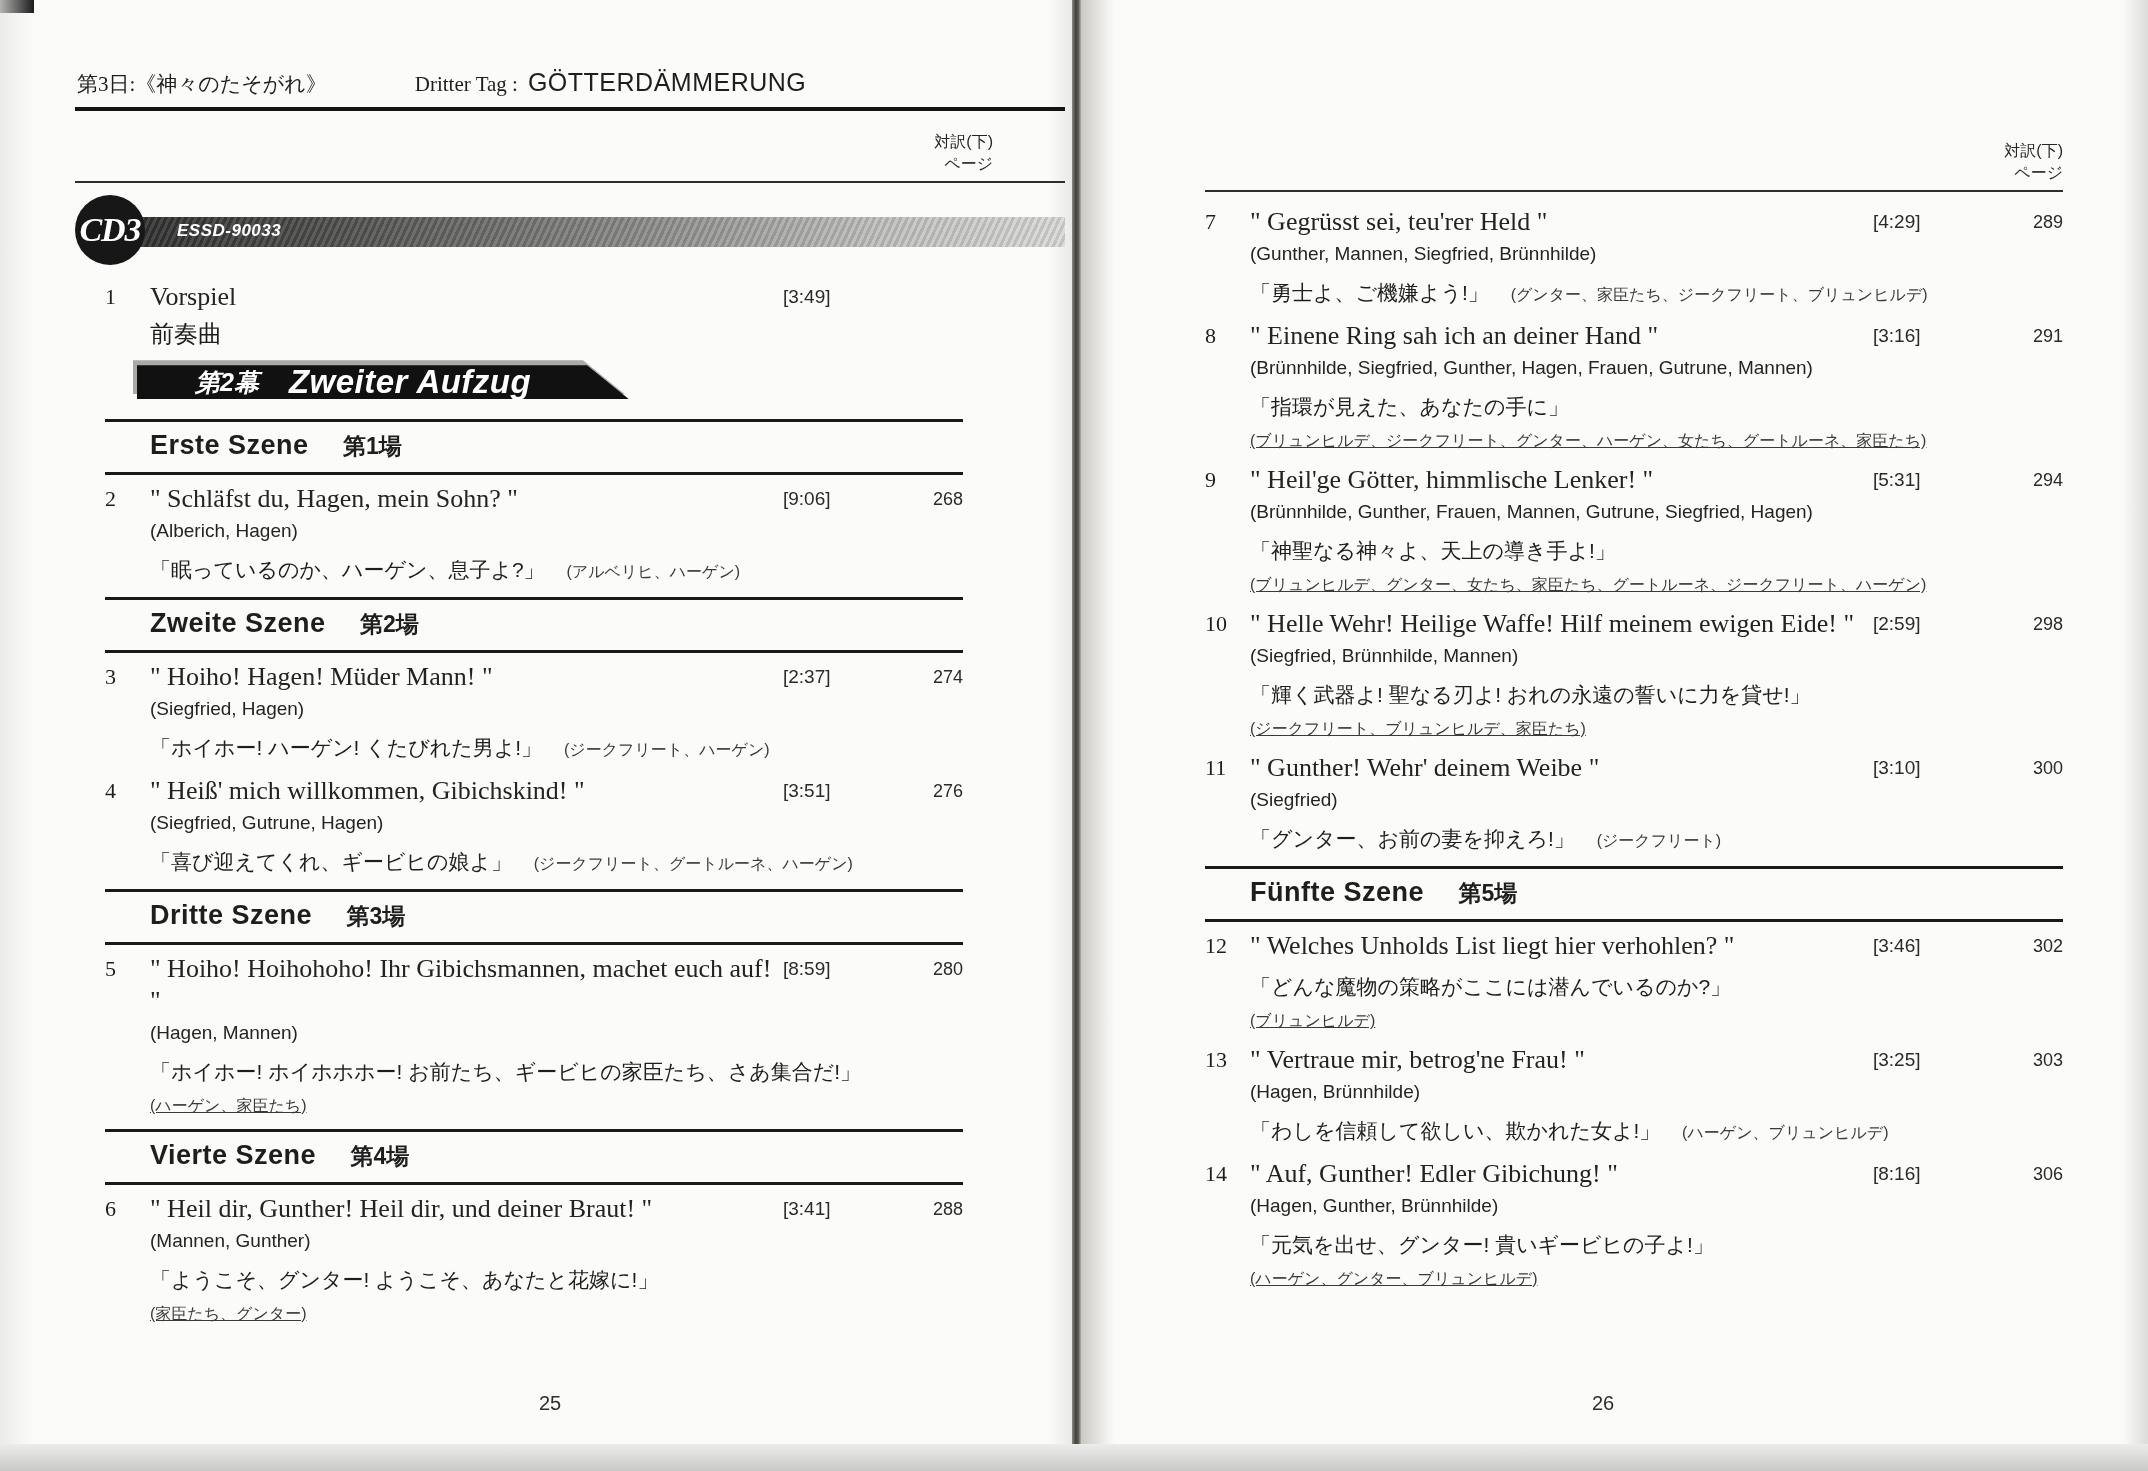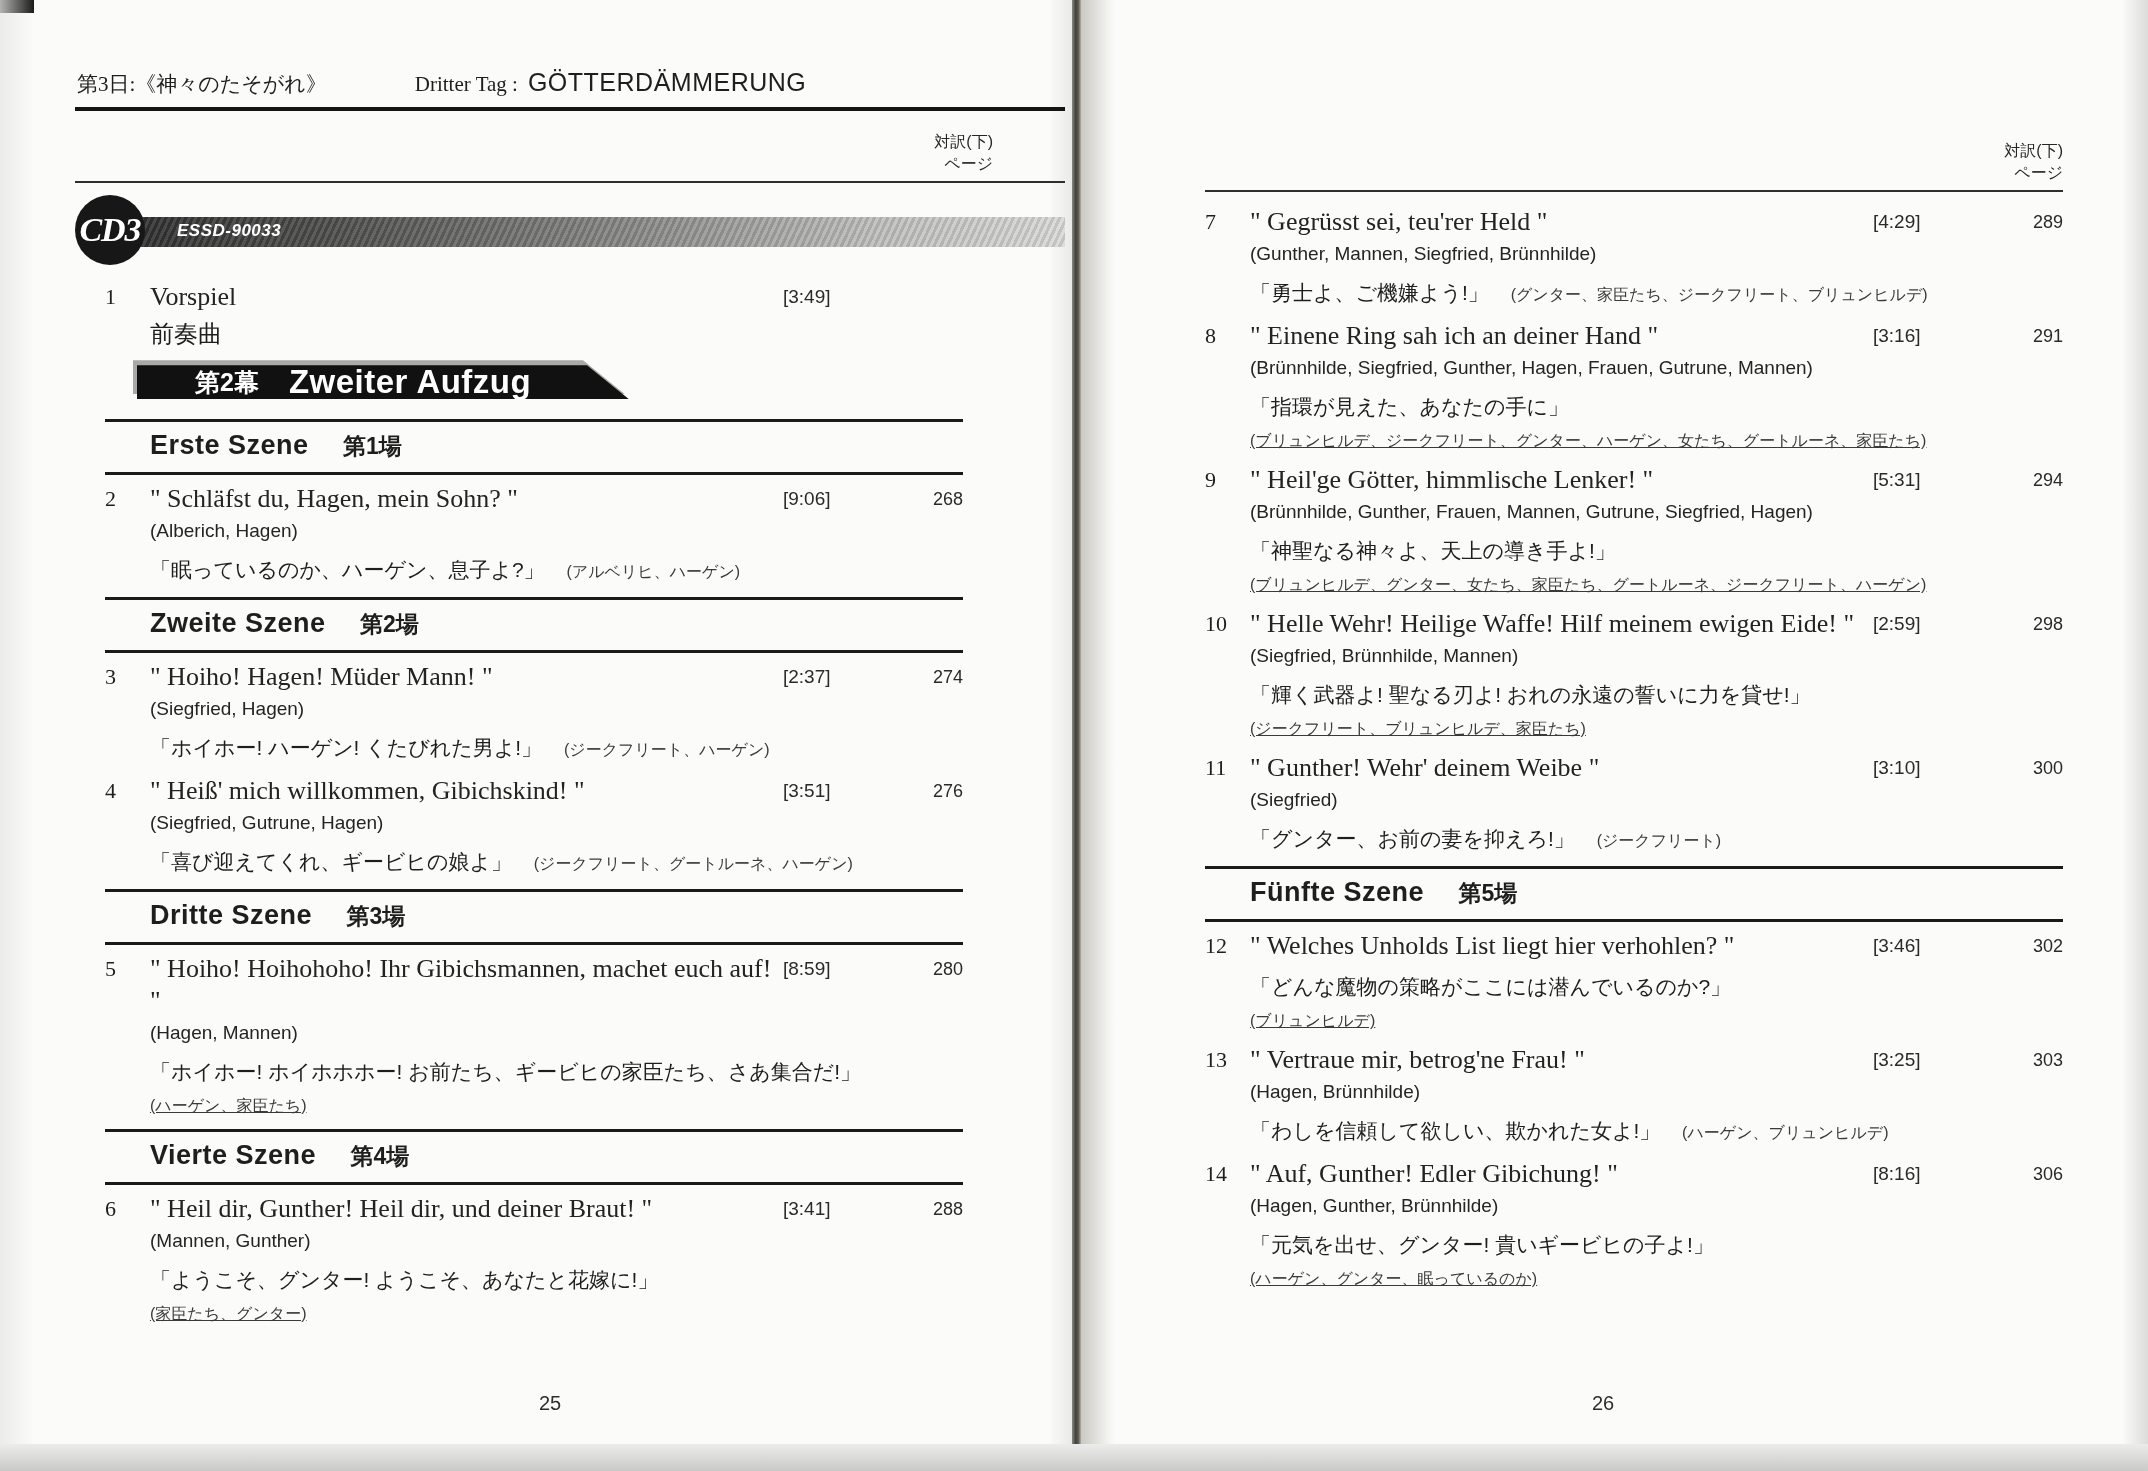--- a/index.html
+++ b/index.html
@@ -68,21 +68,21 @@
   .t-cast  { grid-column:2; grid-row:2; font-size:19px; line-height:28px; margin-top:2px; color:#242424; }
   .t-jp    { grid-column:2 / 5; grid-row:3; margin-top:10px; font-size:21px; line-height:30px; }
   .t-jp-cast { font-size:16px; color:#3a3a3a; }
   .t-jp-cast.inline { margin-left:16px; }
   .t-jp-cast-row { grid-column:2 / 5; grid-row:4; margin-top:6px; font-size:16px; line-height:26px; color:#3a3a3a;text-decoration:underline; }
 
   .prelude { margin-top:12px; }
   .p-jp { grid-column:2; grid-row:2; margin-top:6px; font-size:24px; line-height:30px; }
 
   
-  .act-banner-wrap { position:relative; margin:16px 0 0 32px; width:492px; height:34px; }
+  .act-banner-wrap { position:relative; margin:16px 0 0 32px; width:492px; height:34px;font-style:italic; }
   .banner-shadow { position:absolute; left:-4px; top:-5px; width:100%; height:100%;
                    background:#a9a9a7; clip-path:polygon(0 0, calc(100% - 42px) 0, 100% 100%, 0 100%); }
   .banner-main { position:absolute; left:0; top:0; width:100%; height:100%; background:#111;
                  clip-path:polygon(0 0, calc(100% - 42px) 0, 100% 100%, 0 100%);
                  display:flex; align-items:center; color:#fff; }
   .banner-jp { font-weight:bold; font-size:25px; margin-left:58px; }
   .banner-de { font-weight:bold; font-size:33px; margin-left:30px; letter-spacing:.5px; }
 
   
   .scene { margin:10px 0 8px; border-top:3px solid #1a1a1a; border-bottom:3px solid #1a1a1a;
@@ -317,21 +317,21 @@
         </div>
       </div>
 
       <div class="track">
         <div class="t-no">14</div>
         <div class="t-title">" Auf, Gunther! Edler Gibichung! "</div>
         <div class="t-time">[8:16]</div>
         <div class="t-page">306</div>
         <div class="t-cast">(Hagen, Gunther, Brünnhilde)</div>
         <div class="t-jp">「元気を出せ、グンター! 貴いギービヒの子よ!」</div>
-        <div class="t-jp-cast-row">(ハーゲン、グンター、眠っているのか)</div>
+        <div class="t-jp-cast-row">(ハーゲン、グンター、ブリュンヒルデ)</div>
       </div>
 
     </div>
   </div>
 
   <div class="pageno pageno-left">25</div>
   <div class="pageno pageno-right">26</div>
 
   <div class="scan-bottom"></div>
 </div>

